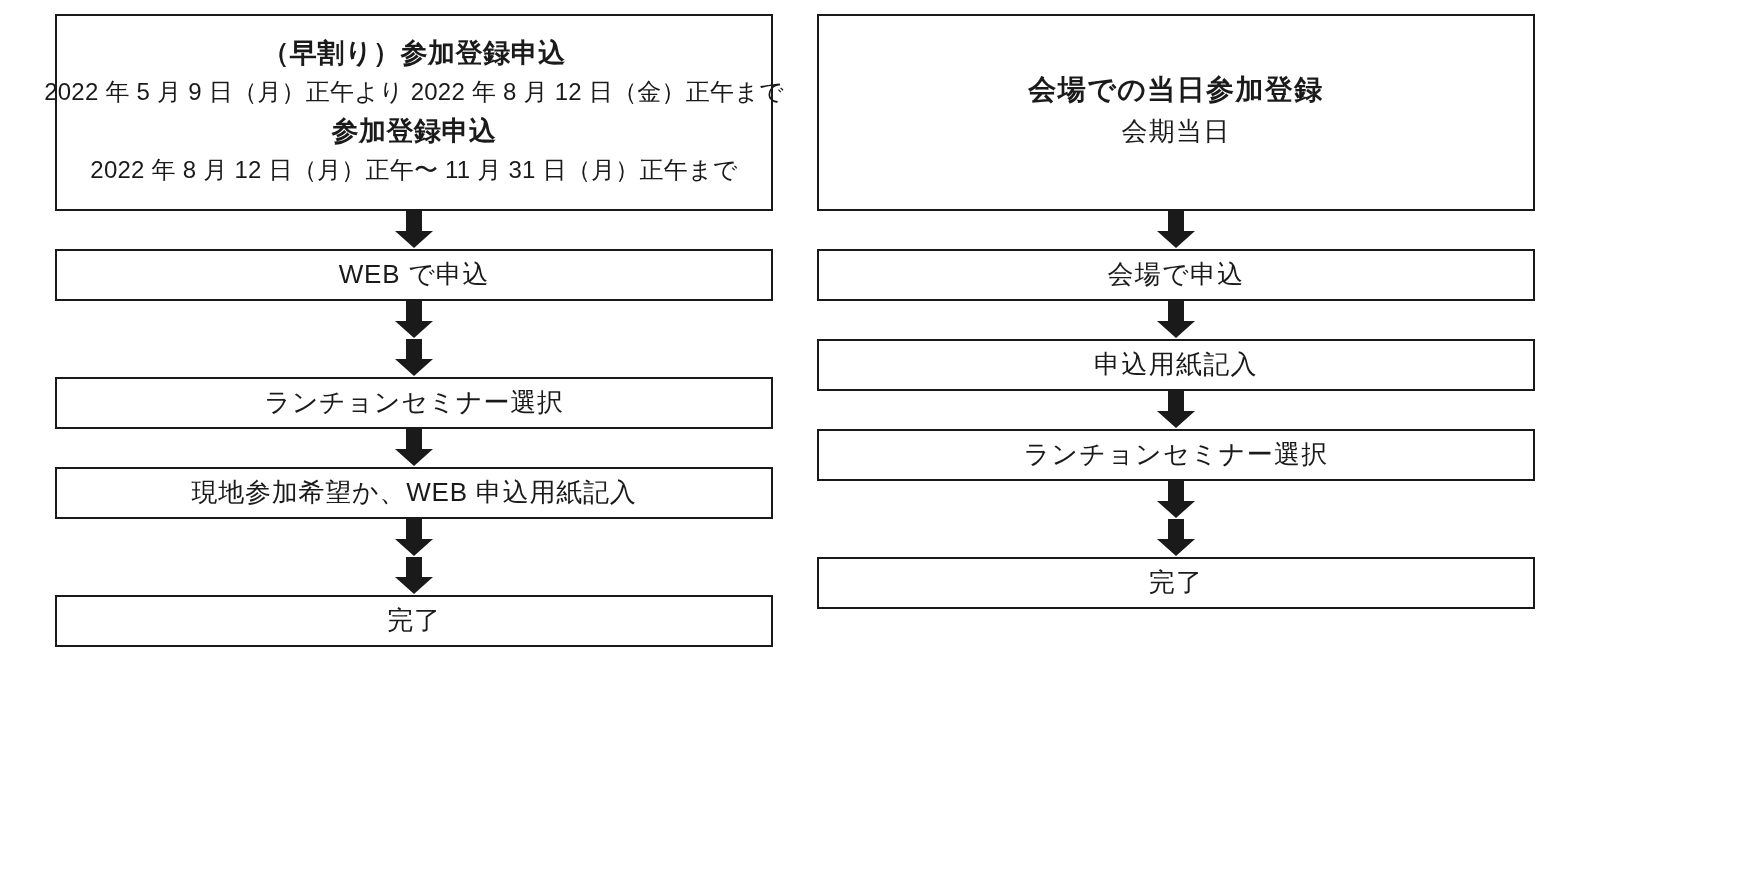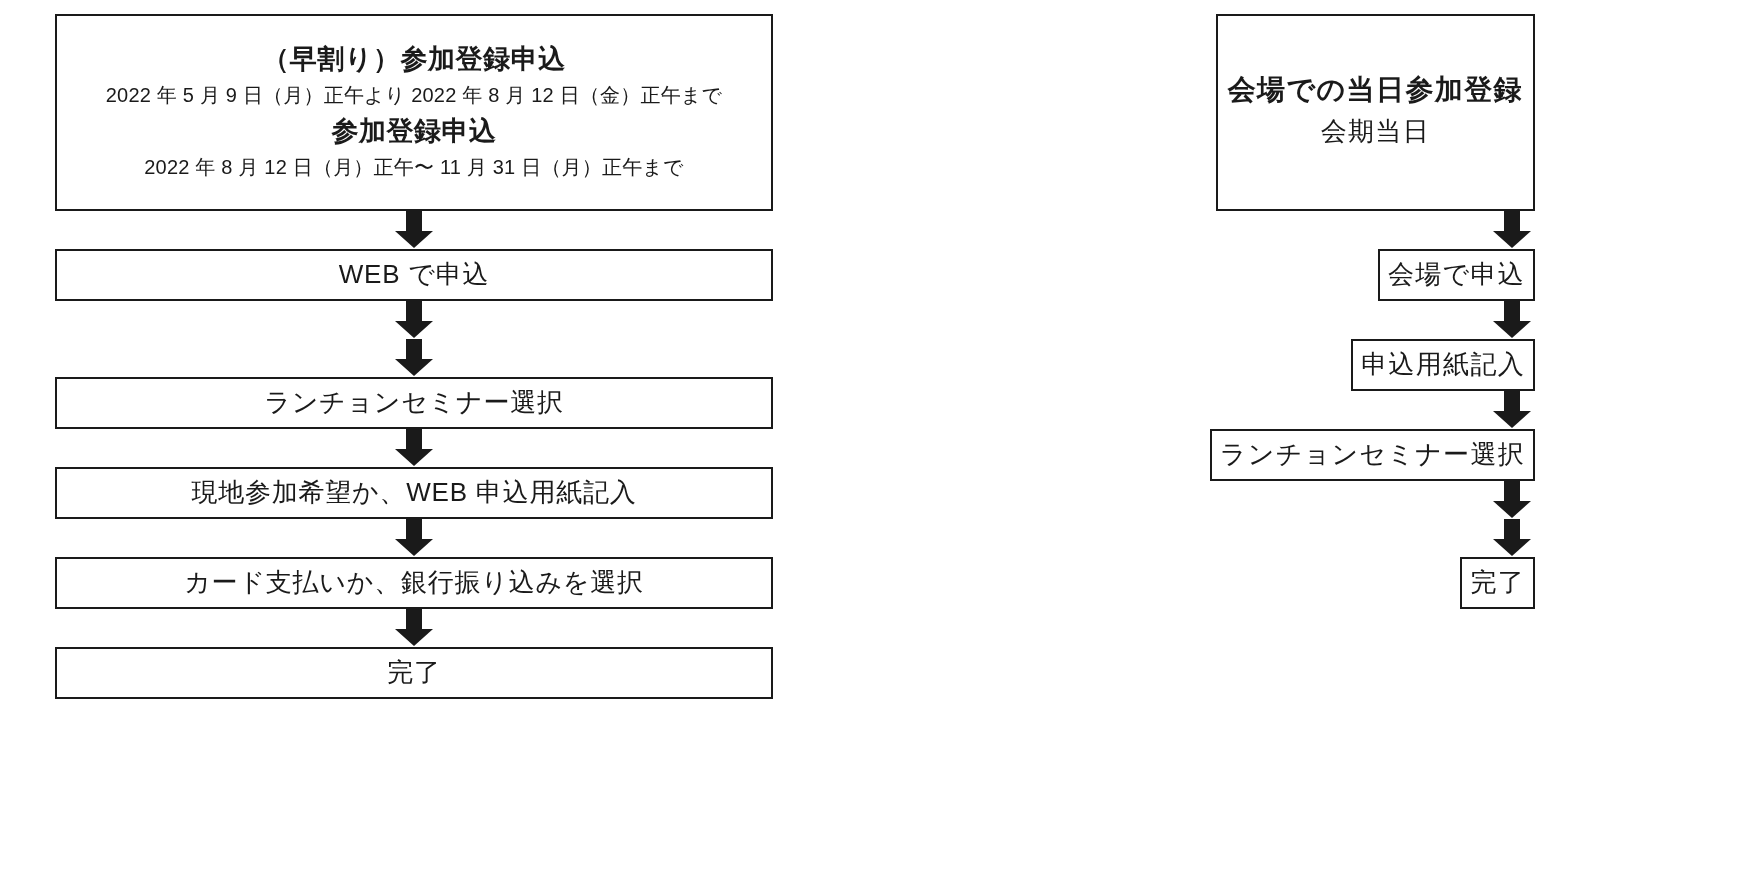--- a/index.html
+++ b/index.html
@@ -34,21 +34,20 @@
   }
 
   .col-left {
     width: 718px;
     margin-left: 55px;
   }
 
   .col-right {
     width: 718px;
     margin-left: 32px;
-    align-items: flex-end;
   }
 
   
   .node-box {
     border: 2px solid #1a1a1a;
     background: #ffffff;
     box-sizing: border-box;
     display: flex;
     flex-direction: column;
     align-items: center;
@@ -69,21 +68,21 @@
 
   .line-bold {
     font-weight: bold;
     font-size: 27px;
     letter-spacing: 0.02em;
     white-space: nowrap;
   }
 
   .line-normal {
     font-weight: normal;
-    font-size: 20px;
+    font-size: 24px;
     letter-spacing: 0.01em;
     white-space: nowrap;
   }
 
   .step-label {
     font-size: 26px;
     font-weight: normal;
     letter-spacing: 0.03em;
     white-space: nowrap;
   }
@@ -180,23 +179,20 @@
       <span class="step-label">現地参加希望か、WEB 申込用紙記入</span>
     </div>
 
     <div class="arrow-wrap">
       <svg class="arrow-down" viewBox="0 0 46 38">
         <rect class="shaft" x="15" y="0" width="16" height="22"></rect>
         <polygon class="head" points="4,20 42,20 23,37"></polygon>
       </svg>
     </div>
 
-    <div class="node-box step-box">
-      <span class="step-label">カード支払いか、銀行振り込みを選択</span>
-    </div>
 
     <div class="arrow-wrap">
       <svg class="arrow-down" viewBox="0 0 46 38">
         <rect class="shaft" x="15" y="0" width="16" height="22"></rect>
         <polygon class="head" points="4,20 42,20 23,37"></polygon>
       </svg>
     </div>
 
     <div class="node-box step-box">
       <span class="step-label">完了</span>

